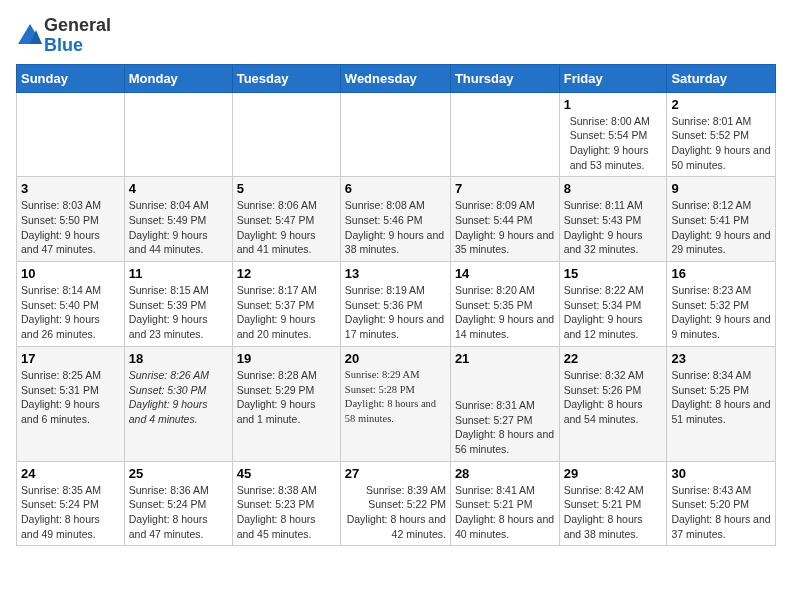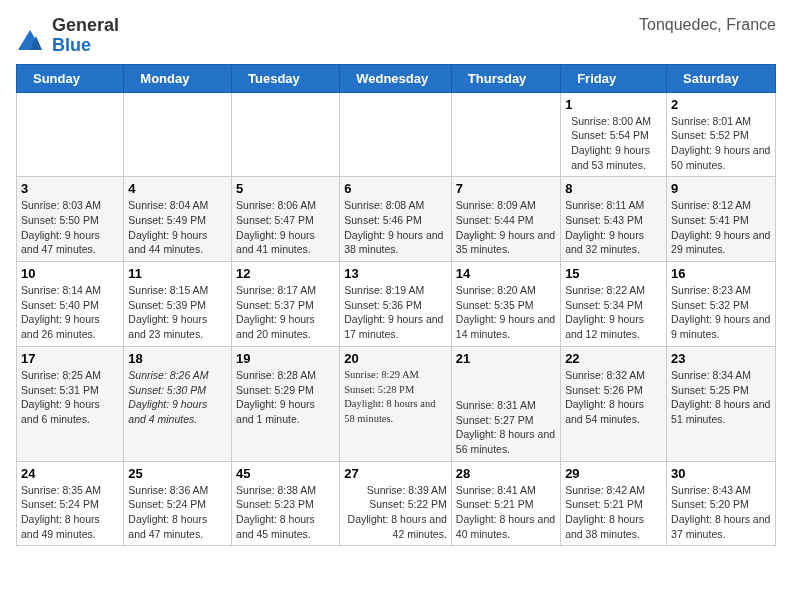--- a/index.html
+++ b/index.html
@@ -11,22 +11,22 @@
       padding: 16px;
     }
     .header-area {
       display: flex;
       justify-content: space-between;
       align-items: flex-start;
       margin-bottom: 8px;
     }
     .logo {
       display: flex;
-      align-items: flex-end;
-      gap: 8px;
+      align-items: center;
+      gap: 0;
     }
     .logo-text {
       font-size: 18px;
       font-weight: bold;
       line-height: 1.1;
     }
     .logo-general { color: #333; }
     .logo-blue { color: #1a6fc4; }
     .logo-icon {
       width: 28px;
@@ -45,21 +45,21 @@
       color: #555;
     }
     table {
       width: 100%;
       border-collapse: collapse;
       font-size: 11px;
     }
     thead tr th {
       background: #2471c8;
       color: #fff;
-      padding: 6px 16px;
+      padding: 6px 4px;
       text-align: left;
       font-size: 13px;
       font-weight: bold;
       border: 1px solid #1a5fa8;
     }
     tbody tr td {
       border: 1px solid #ccc;
       vertical-align: top;
       padding: 4px;
       width: 113px;
@@ -92,21 +92,20 @@
     <svg class="logo-icon" viewBox="0 0 28 28">
       <polygon points="14,2 26,22 2,22" fill="#2471c8"></polygon>
       <polygon points="20,8 26,22 14,22" fill="#1a5fa8"></polygon>
     </svg>
     <div class="logo-text">
       <span class="logo-general">General</span><br>
       <span class="logo-blue">Blue</span>
     </div>
   </div>
   <div class="title-area">
-    <div class="location">Tonquedec, France</div>
   </div>
 </div>
 
 <table>
   <thead>
     <tr>
     <th>Sunday</th>
         <th>Monday</th>
         <th>Tuesday</th>
         <th>Wednesday</th>

